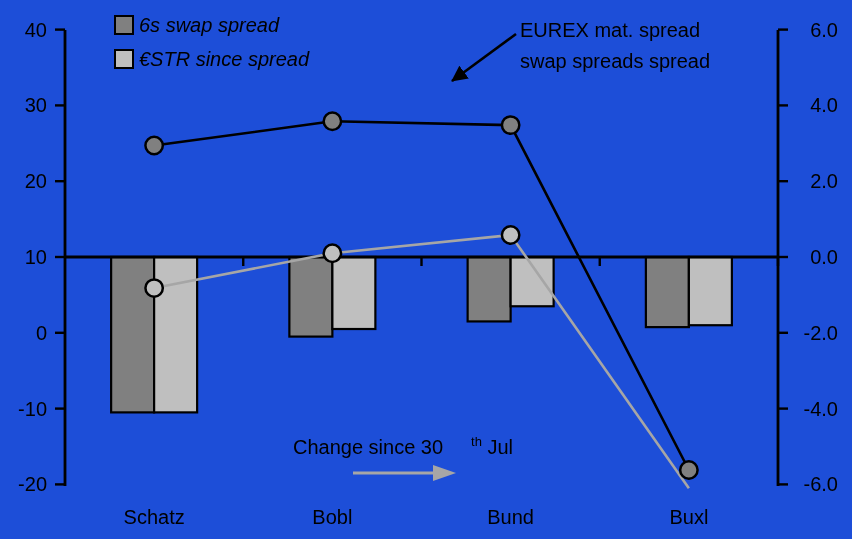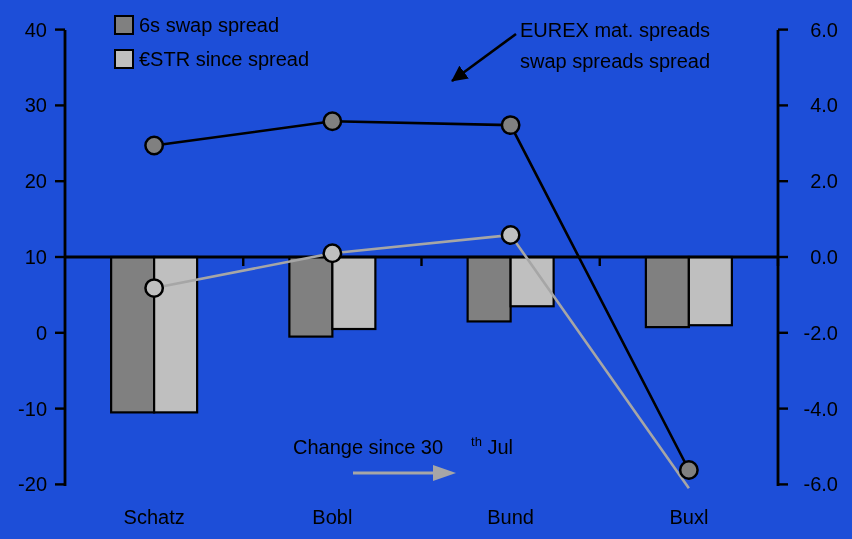--- a/index.html
+++ b/index.html
@@ -2,21 +2,21 @@
 <html><head>
 <meta charset="utf-8">
 <style>
   html,body{margin:0;padding:0;background:#fff;}
   .stage{
     position:relative;width:852px;height:539px;background:#1d4ed8;overflow:hidden;
     font-family:"Liberation Sans", sans-serif;color:#000;
   }
   svg{position:absolute;left:0;top:0;}
   svg text{font-family:"Liberation Sans", sans-serif;fill:#000;}
-  .legend{position:absolute;left:114px;top:8px;}
+  .legend{position:absolute;left:114px;top:8px;font-style:italic;}
   .legend-row{display:flex;align-items:center;height:34px;}
   .swatch{width:16px;height:16px;border:2px solid #000;margin-right:5px;flex:0 0 auto;}
   .legend-label{font-size:20px;line-height:1;}
   .curve-note{position:absolute;left:520px;top:15px;font-size:20px;line-height:31px;white-space:nowrap;}
   .change-note{position:absolute;left:278px;top:436px;width:250px;text-align:center;font-size:20px;white-space:nowrap;}
   .change-note sup{font-size:13px;vertical-align:super;line-height:0;margin-left:28px;}
 </style>
 </head>
 <body>
 
@@ -94,21 +94,21 @@
       <span class="swatch" style="background: rgb(128, 128, 128);"></span>
       <span class="legend-label">6s swap spread</span>
     </div>
     <div class="legend-row">
       <span class="swatch" style="background: rgb(191, 191, 191);"></span>
       <span class="legend-label">€STR since spread</span>
     </div>
   </div>
 
   <div class="curve-note">
-    <div>EUREX mat. spreads</div>
+    <div>EUREX mat. spread</div>
     <div>swap spreads spread</div>
   </div>
 
   <div class="change-note">
     <span>Change since 30</span><sup>th</sup><span> Jul</span>
   </div>
 
 </div>
 
 </body></html>

